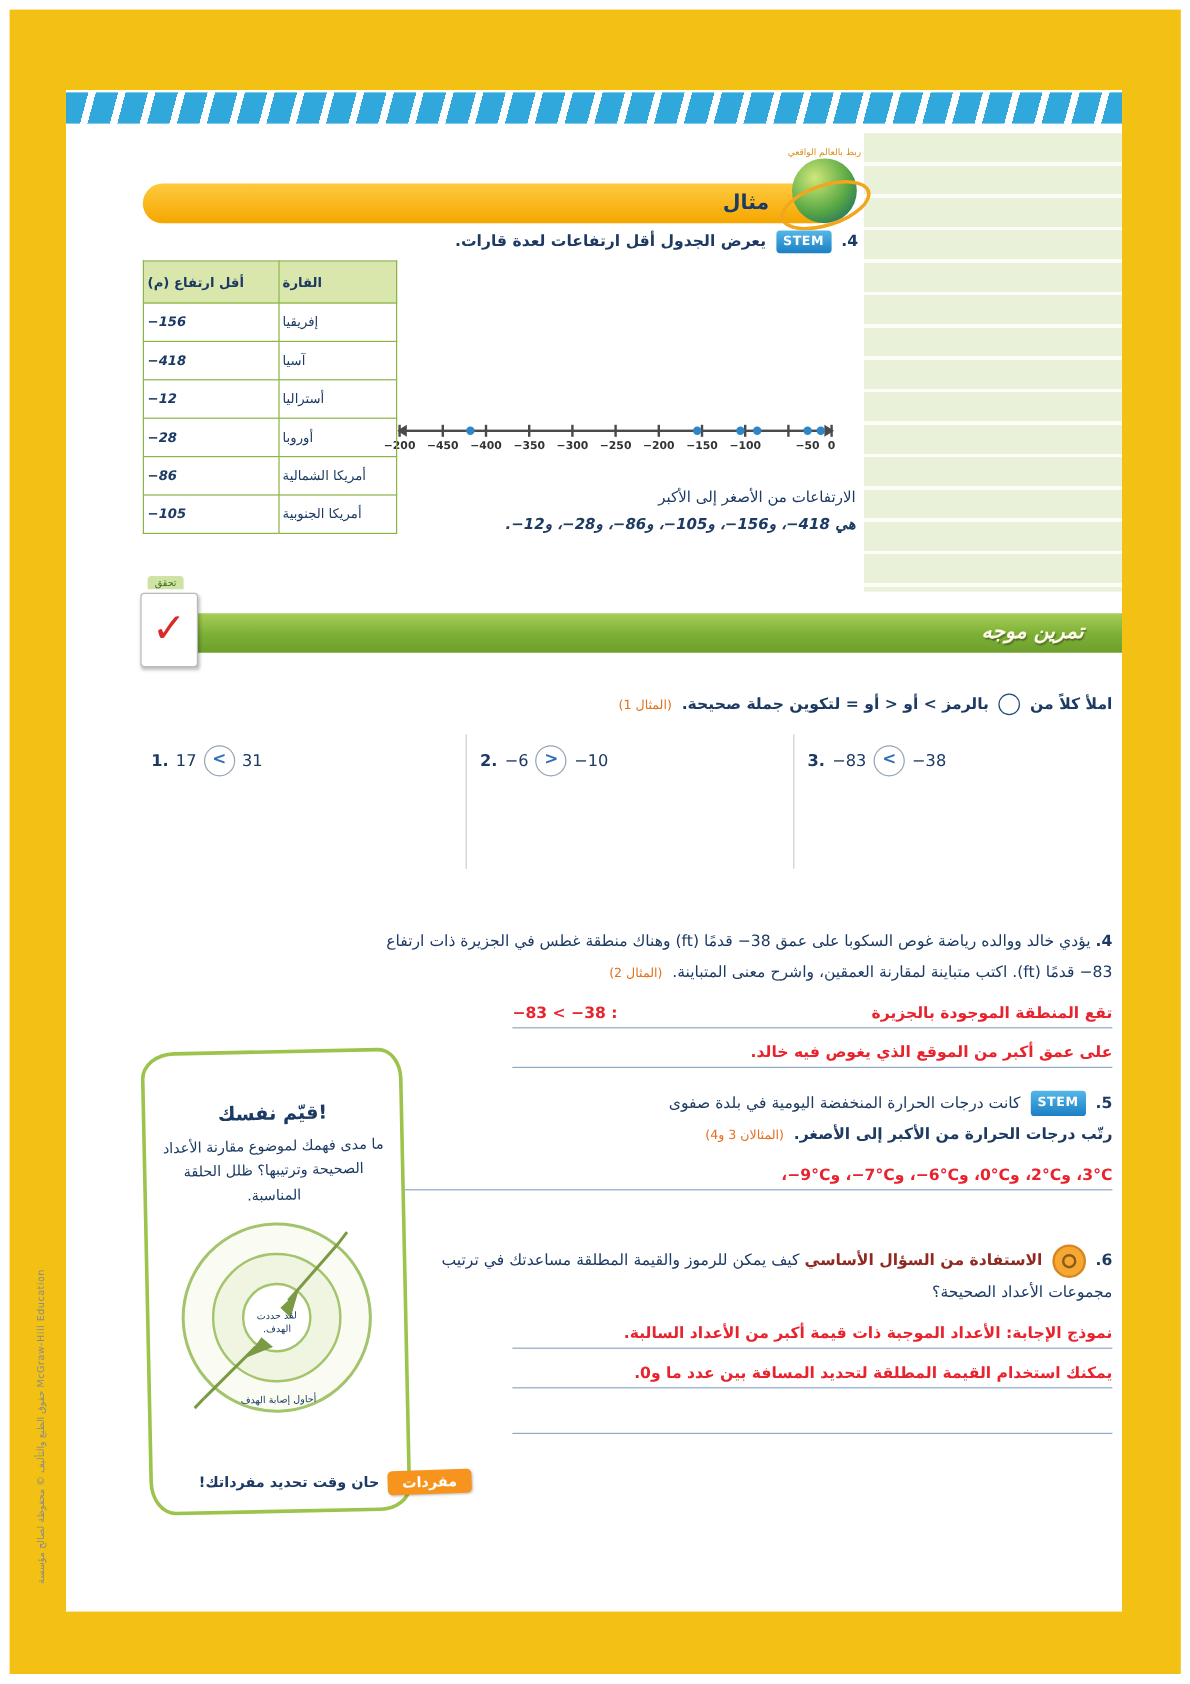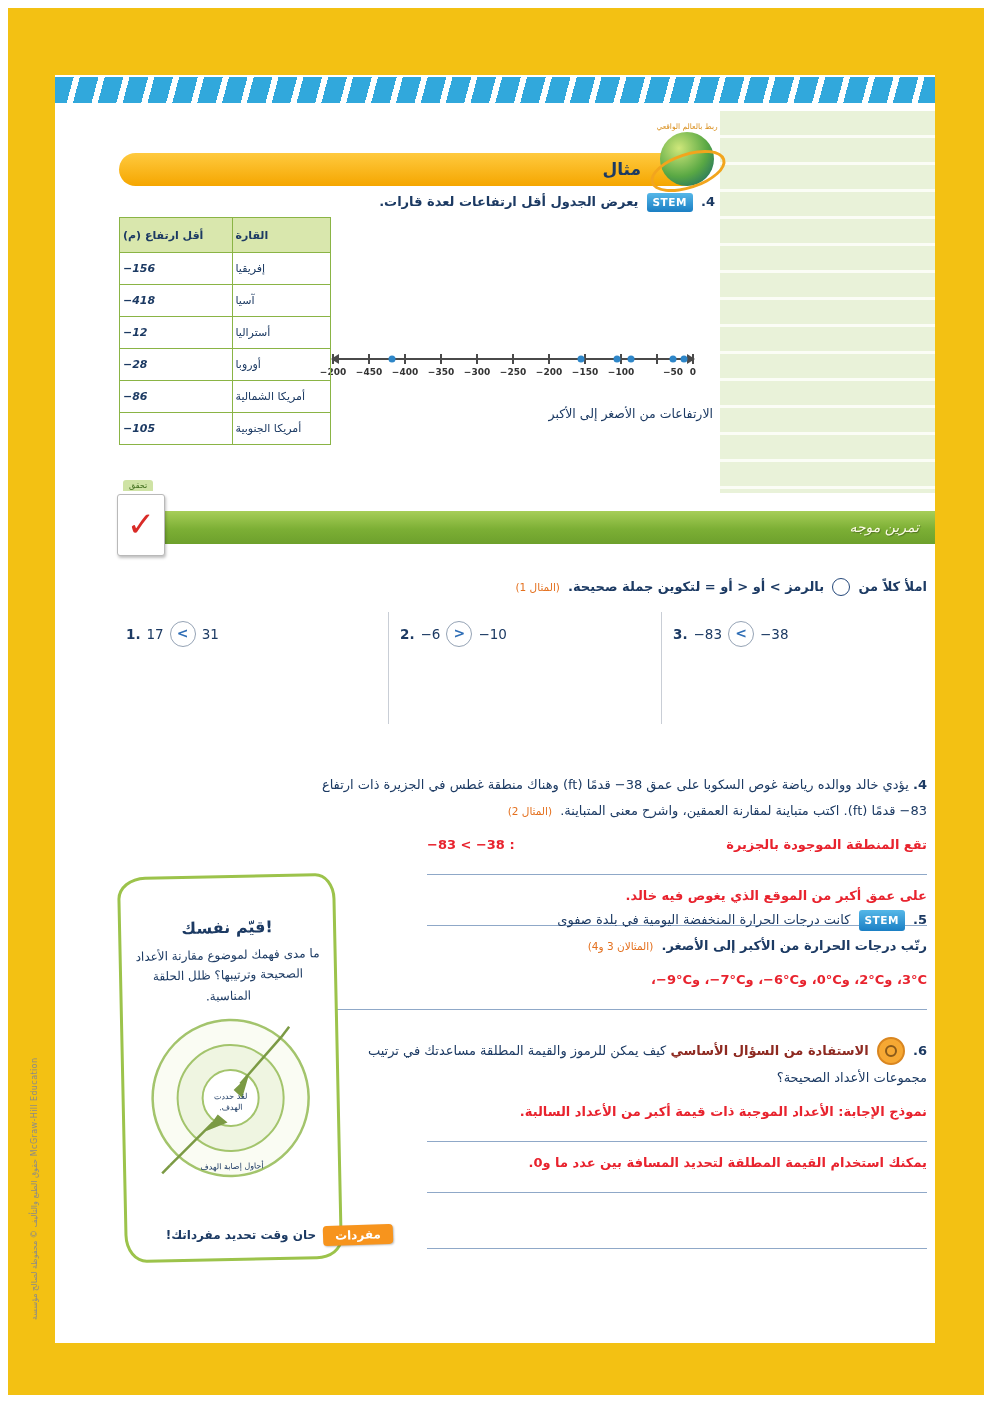--- a/index.html
+++ b/index.html
@@ -44,21 +44,21 @@
   .nl-dot{position:absolute;top:14px;width:7px;height:7px;border-radius:50%;background:#2E86C8;transform:translate(-50%,-50%);}
 
   .cont-table{position:absolute;left:64px;top:142px;width:212px;border-collapse:collapse;direction:rtl;}
   .cont-table th,.cont-table td{border:1.5px solid #8AB445;font-size:11px;color:#1C3A63;text-align:left;height:31px;padding:0 3px;}
   .cont-table th{background:#D9E7AD;font-weight:bold;height:34px;}
   .cont-table td.val{direction:ltr;font-style:italic;font-weight:600;}
 
   
   .gp-banner{position:absolute;left:64px;top:436px;width:816px;height:33px;border-radius:6px 0 0 6px;
     background:linear-gradient(180deg,#A7CE58 0%,#7CAF35 55%,#6DA02C 100%);}
-  .gp-title{float:right;padding-right:16px;line-height:33px;font-size:14px;font-weight:normal;font-style:italic;
+  .gp-title{float:right;padding-right:32px;line-height:33px;font-size:17px;font-weight:bold;font-style:italic;
     color:#FDFBE8;text-shadow:1px 1px 1px rgba(0,0,0,.3);}
   .check-tab{position:absolute;left:68px;top:405px;background:#CFE3A5;color:#3F6D1C;font-size:8px;
     padding:1px 6px;border-radius:3px 3px 0 0;}
   .check-box{position:absolute;left:62px;top:419px;width:46px;height:60px;background:#fff;border:1px solid #b9b9b9;
     border-radius:3px;box-shadow:1px 2px 3px rgba(0,0,0,.25);text-align:center;}
   .check-mark{font-size:34px;font-weight:bold;color:#D92B27;line-height:58px;}
 
   .instruction{position:absolute;right:8px;top:503px;width:560px;text-align:right;font-size:13px;color:#1C3A63;}
   .blank-circle{display:inline-block;width:16px;height:16px;border:1.6px solid #25487A;border-radius:50%;
     vertical-align:middle;margin:0 4px;}
@@ -69,21 +69,21 @@
   .ans-circle{display:inline-block;width:24px;height:24px;border:1.6px solid #95A3B5;border-radius:50%;position:relative;}
   .hand-sym{position:absolute;left:0;top:0;width:100%;height:100%;text-align:center;line-height:23px;
     color:#2F6EB6;font-weight:bold;font-style:italic;font-size:14px;}
   .vline{position:absolute;top:537px;height:112px;width:0;border-left:1.5px solid #C9CED6;}
   .vl1{left:333px;} .vl2{left:606px;}
 
   .wordprob{position:absolute;text-align:right;font-size:13px;color:#1C3A63;line-height:2.0;}
   .p4{right:8px;top:697px;width:655px;}
   .p5{right:8px;top:832px;width:590px;}
   .p6{right:8px;top:962px;width:560px;}
-  .ans-line{border-bottom:1.6px solid #8FA8C8;padding-bottom:18px;margin-top:11px;
+  .ans-line{border-bottom:1.6px solid #8FA8C8;padding-bottom:0;margin-top:11px;
     color:#E8232E;font-weight:bold;font-size:13px;line-height:1.6;}
   .ans-w500{width:500px;margin-right:0;margin-left:auto;direction:rtl;}
   .p4 .ans-row{display:flex;direction:ltr;justify-content:space-between;align-items:flex-end;gap:10px;}
   .ans-line.empty{height:26px;}
   .ltr{direction:ltr;unicode-bidi:embed;}
   .left-align{text-align:left;}
 
   .p6-title{font-weight:bold;color:#8E2A21;}
   .snail-icon{display:inline-block;width:24px;height:24px;border-radius:50%;vertical-align:middle;
     background:#F6A833;border:2px solid #D98620;position:relative;margin:0 4px;}
@@ -166,20 +166,21 @@
         <div class="nl-dot" style="left: 16.4%;"></div>
         <div class="nl-dot" style="left: 68.8%;"></div>
         <div class="nl-dot" style="left: 79%;"></div>
         <div class="nl-dot" style="left: 82.8%;"></div>
         <div class="nl-dot" style="left: 94.4%;"></div>
         <div class="nl-dot" style="left: 97.6%;"></div>
       </div>
 
     <div class="ex-answer" dir="rtl">
       <div>الارتفاعات من الأصغر إلى الأكبر</div>
+      <div class="hand">هي ‎−418‎، و‎−156‎، و‎−105‎، و‎−86‎، و‎−28‎، و‎−12‎.</div>
     </div>
 
     <table class="cont-table">
       <thead>
         <tr>
           <th>القارة</th>
           <th>أقل ارتفاع (م)</th>
         </tr>
       </thead>
       <tbody>

